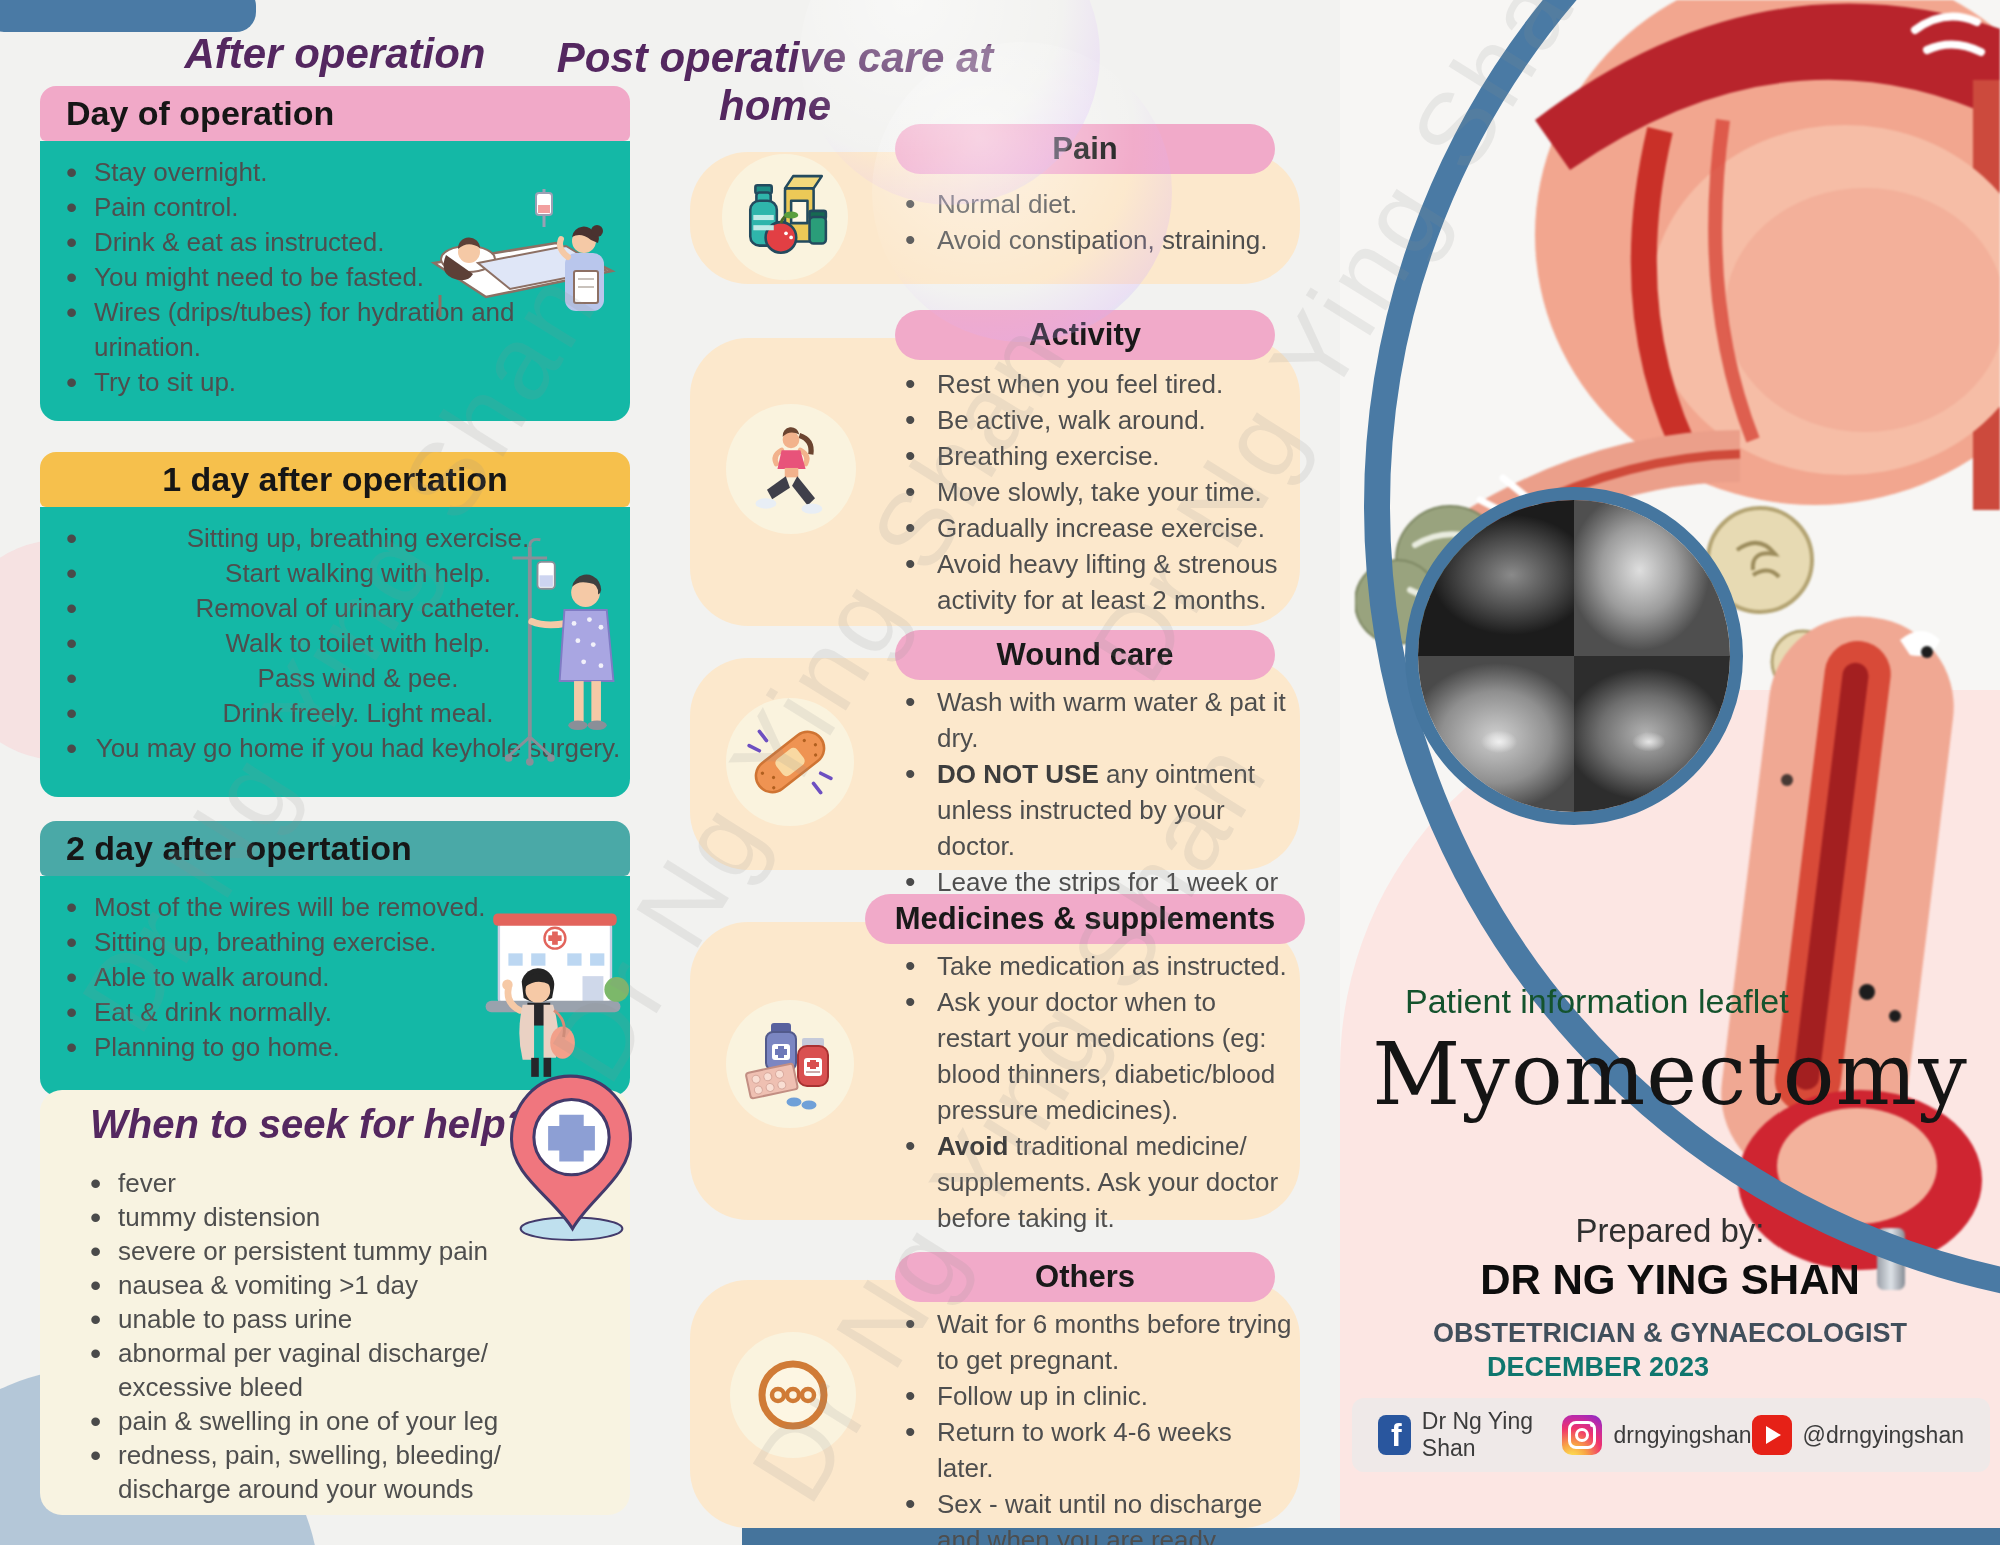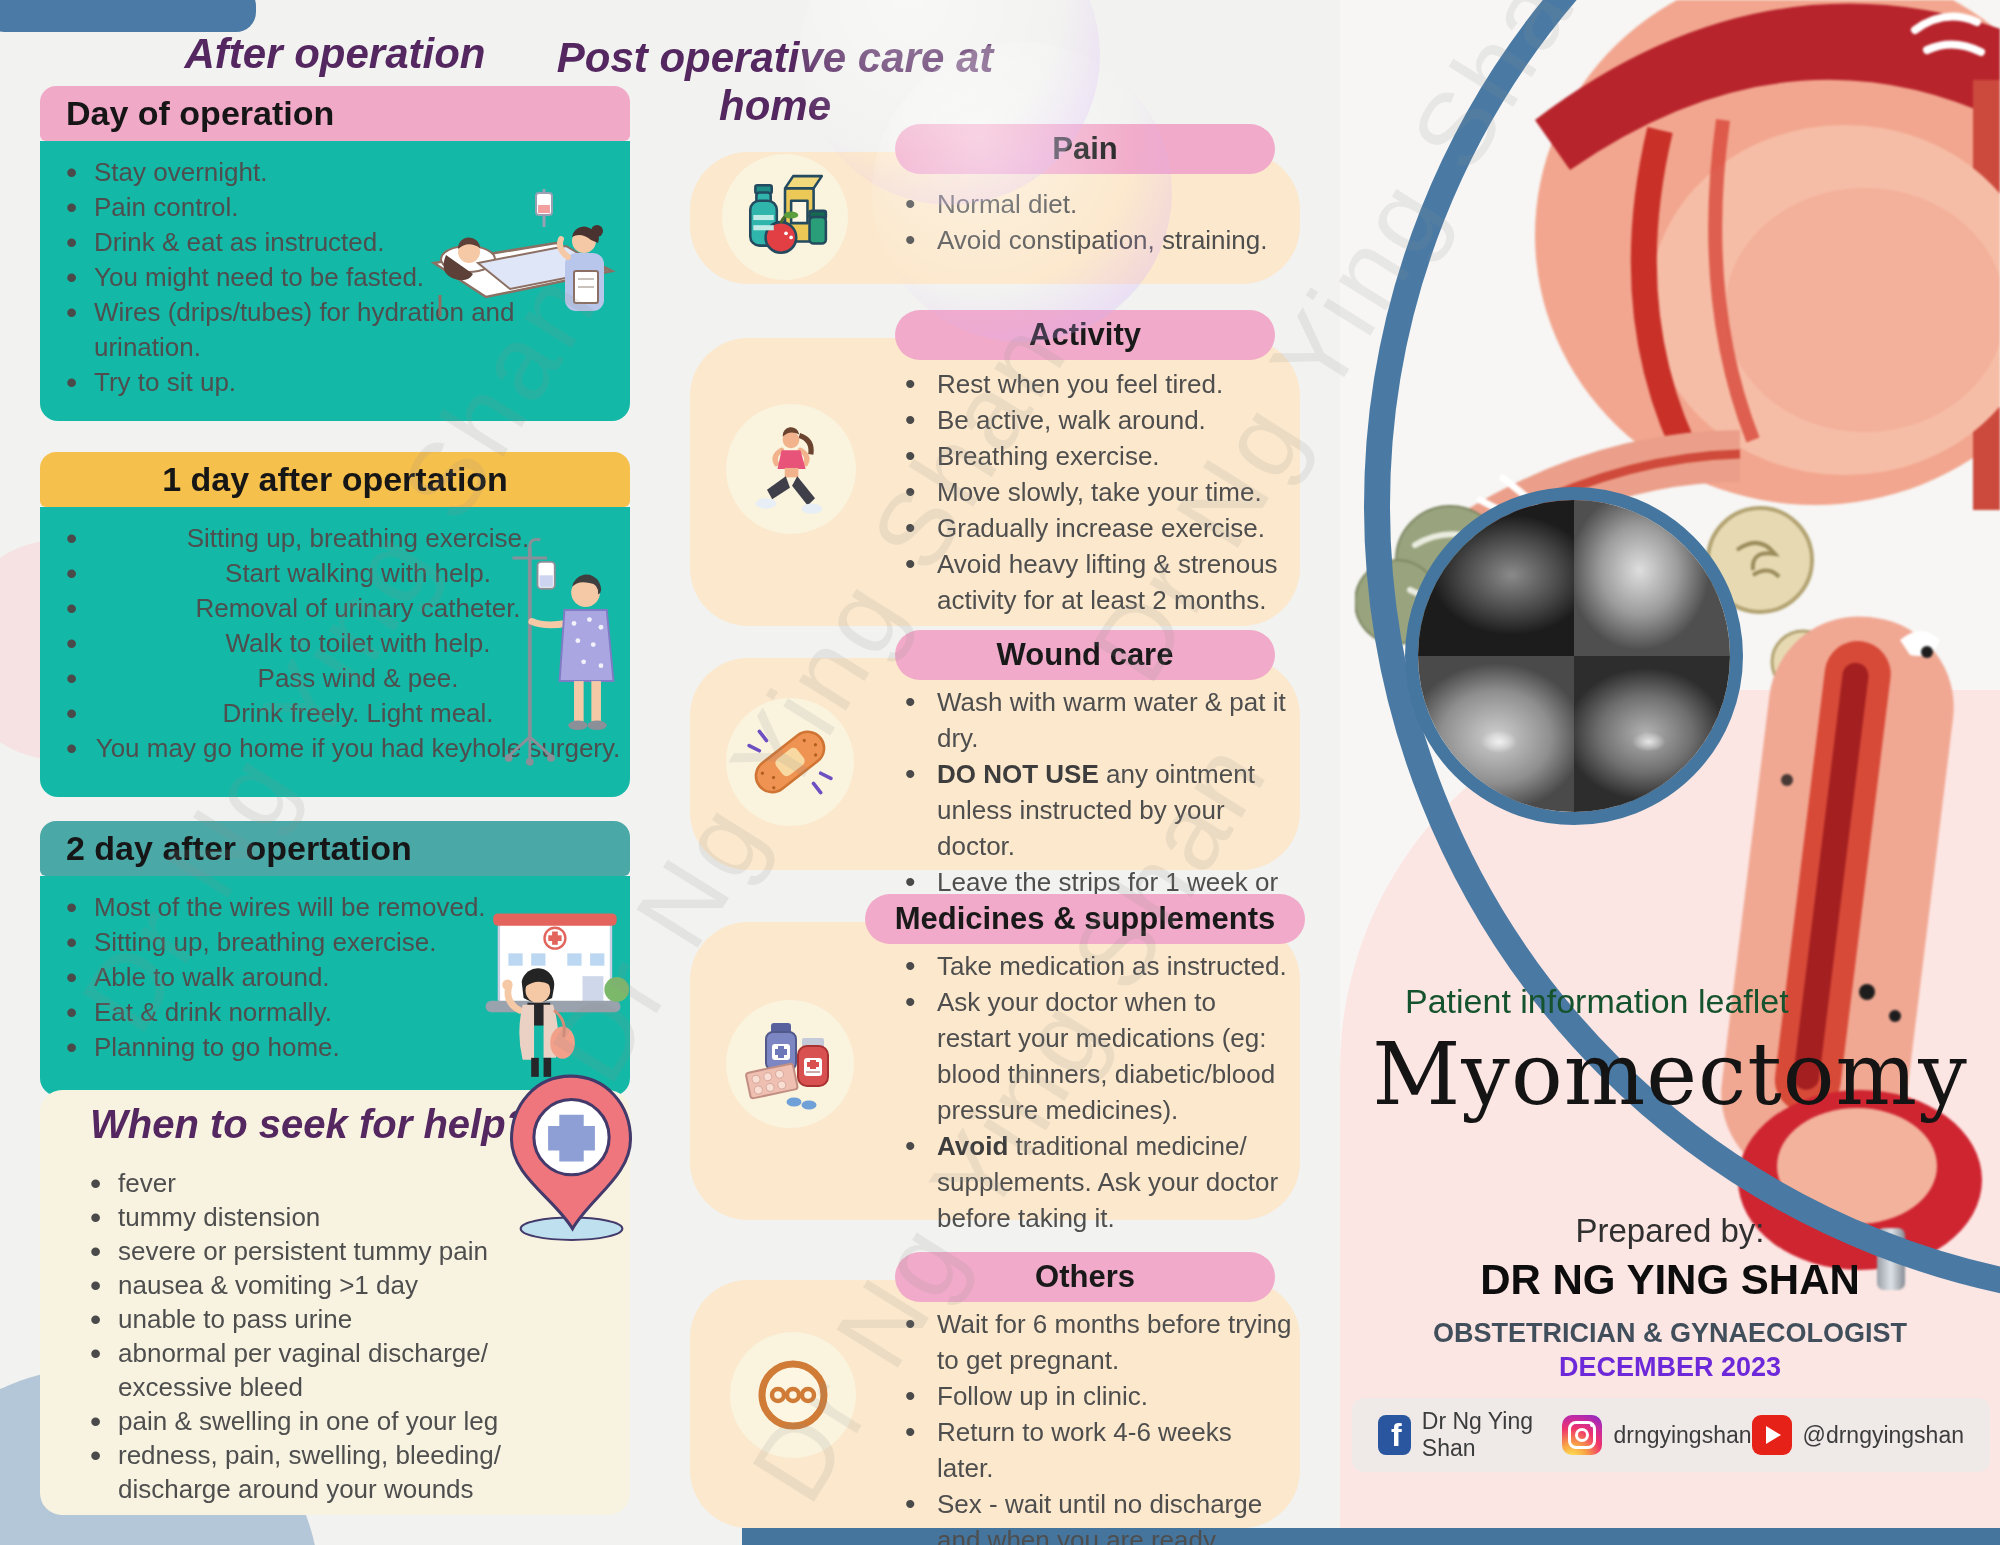--- a/index.html
+++ b/index.html
@@ -57,21 +57,21 @@
   .q3{background:radial-gradient(ellipse 26px 16px at 52% 55%, #f0f0f0, rgba(240,240,240,0) 70%),
       radial-gradient(ellipse 88px 74px at 50% 52%, #cfcfcf, #8f8f8f 62%, #4a4a4a 100%);}
   .q4{background:radial-gradient(ellipse 24px 14px at 48% 55%, #e6e6e6, rgba(230,230,230,0) 70%),
       radial-gradient(ellipse 80px 66px at 46% 50%, #b2b2b2, #6f6f6f 58%, #2d2d2d 100%);}
   .r-eyebrow{position:absolute;left:1405px;top:982px;font-size:34px;color:#14532d;z-index:3;}
   .r-title{position:absolute;left:1350px;top:1024px;width:640px;text-align:center;z-index:3;
            font-family:"DejaVu Serif",serif;font-size:86px;color:#141414;letter-spacing:1px;}
   .r-prep{position:absolute;left:1350px;top:1212px;width:640px;text-align:center;font-size:33px;color:#303030;z-index:3;}
   .r-doc{position:absolute;left:1350px;top:1256px;width:640px;text-align:center;font-size:42px;font-weight:bold;color:#0d0d0d;z-index:3;}
   .r-cred{position:absolute;left:1350px;top:1318px;width:640px;text-align:center;font-size:27px;font-weight:bold;color:#414f5c;z-index:3;}
-  .r-date{position:absolute;left:1350px;top:1352px;width:640px;text-align:center;font-size:27px;font-weight:bold;color:#6d28d9;z-index:3;}
+  .r-date{position:absolute;left:1278px;top:1352px;width:640px;text-align:center;font-size:27px;font-weight:bold;color:#0f766e;z-index:3;}
   .social{position:absolute;left:1352px;top:1398px;width:638px;height:74px;background:#efe9e8;border-radius:12px;
           display:flex;align-items:center;justify-content:space-between;padding:0 26px;box-sizing:border-box;z-index:3;}
   .s-item{display:flex;align-items:center;gap:11px;}
   .s-label{font-size:23px;color:#3c3c3c;}
   .fb-icon{width:40px;height:40px;border-radius:8px;background:#29569e;position:relative;overflow:hidden;}
   .fb-icon span{position:absolute;left:13px;top:2px;color:#fff;font-size:32px;font-weight:bold;}
   .ig-icon{width:40px;height:40px;border-radius:10px;position:relative;
     background:radial-gradient(circle at 25% 110%, #fdd850 8%, #f8a445 28%, #f0336c 58%, #c32aa3 78%, #7d2bd0 100%);}
   .ig-icon i{position:absolute;left:6px;top:6px;width:22px;height:22px;border:3px solid #fff;border-radius:8px;}
   .ig-icon b{position:absolute;left:13px;top:13px;width:8px;height:8px;border:3px solid #fff;border-radius:50%;}

